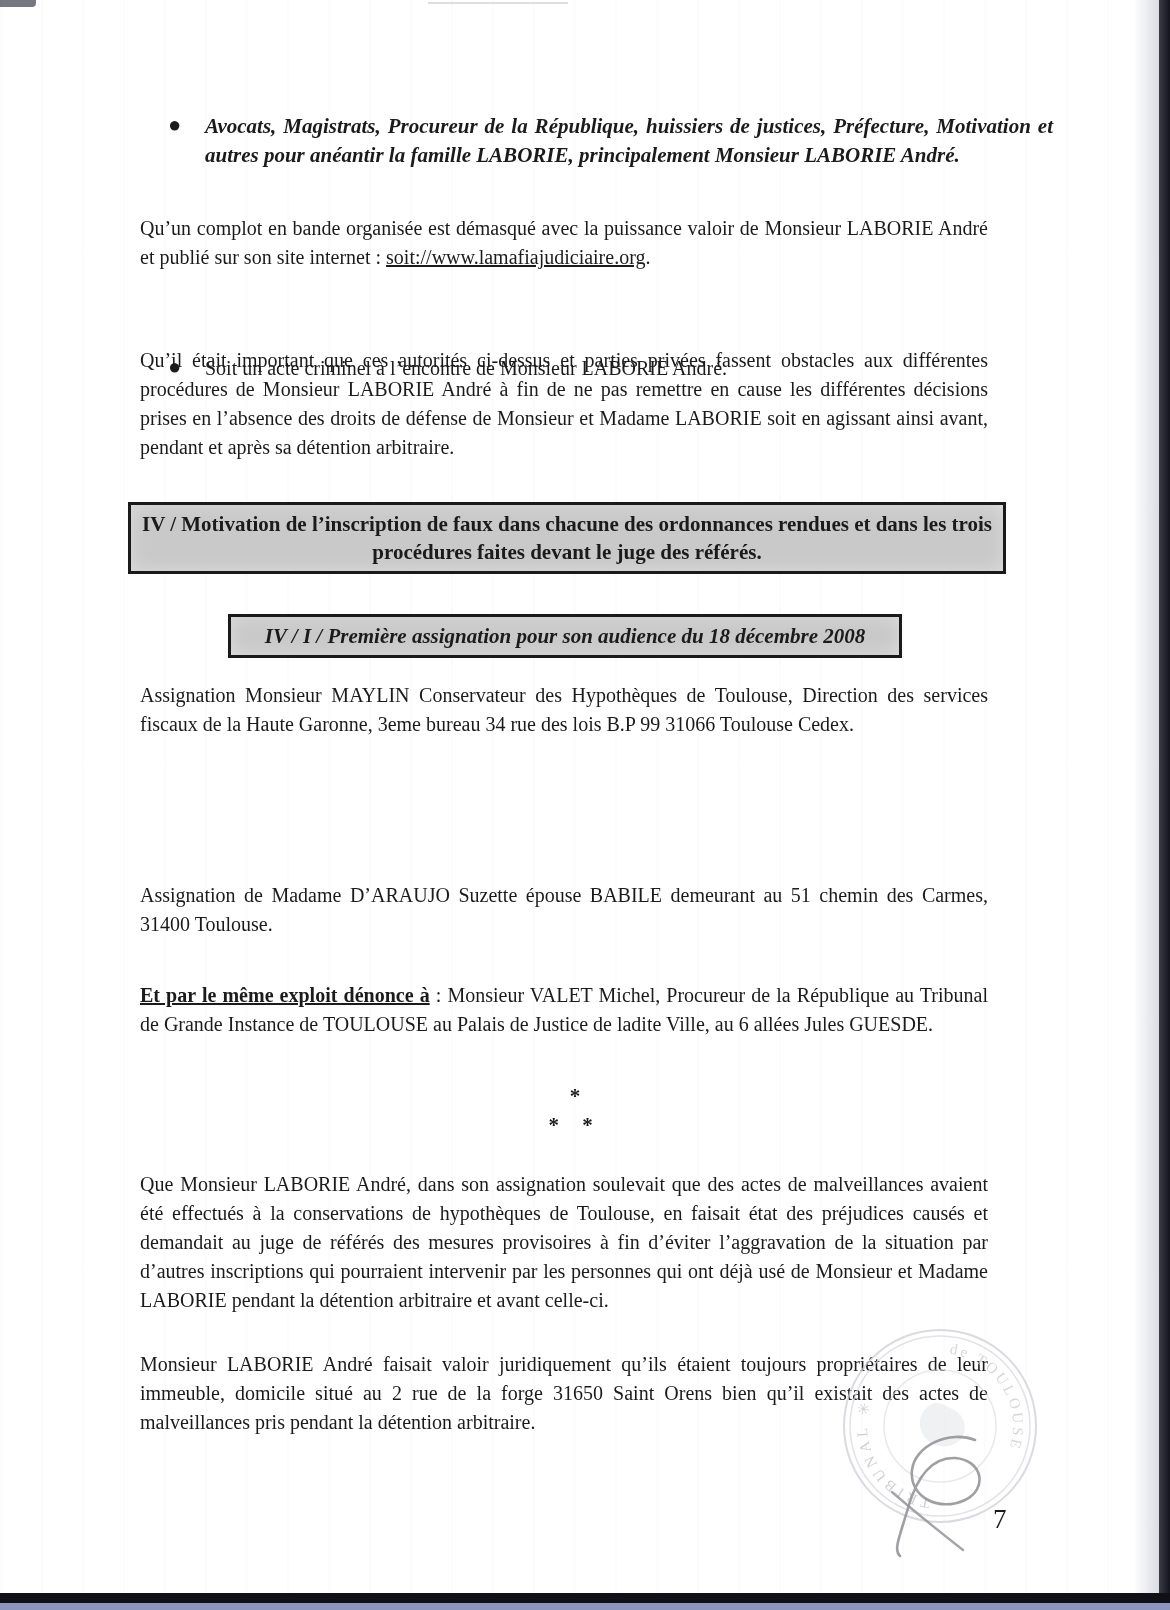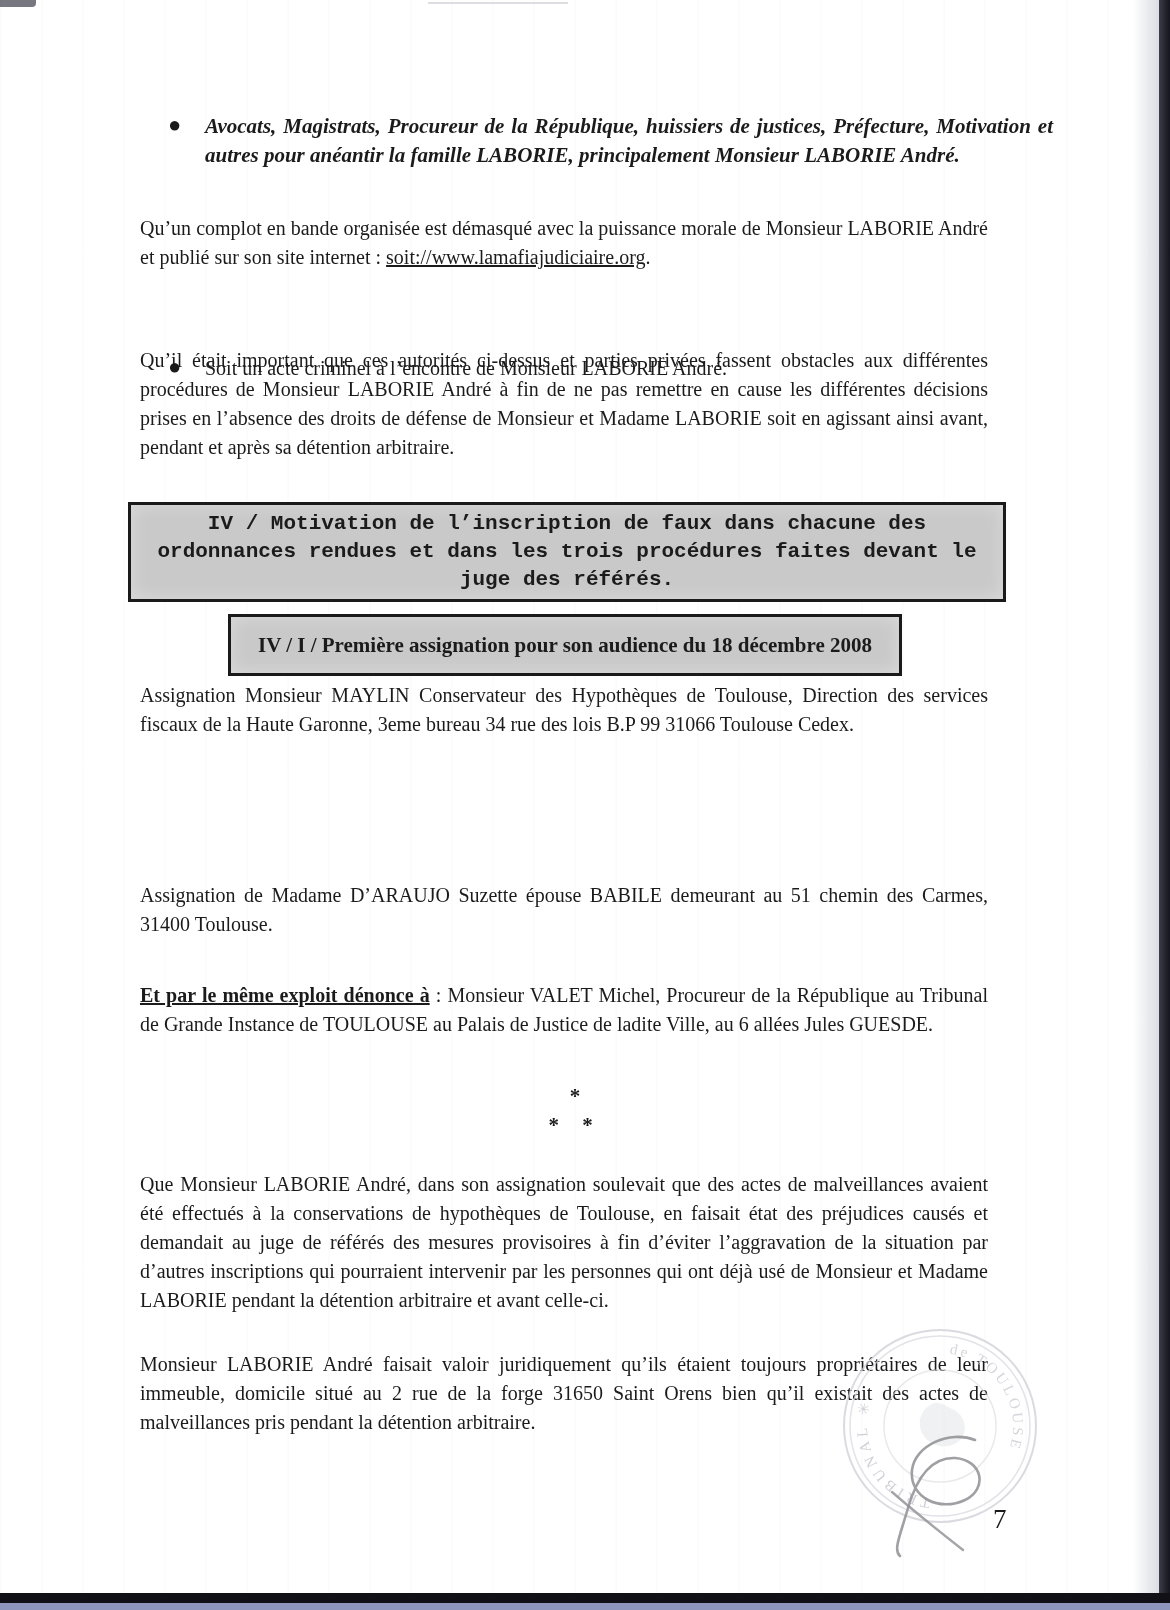--- a/index.html
+++ b/index.html
@@ -26,22 +26,22 @@
   .url{text-decoration:underline;}
   .lead-bold{font-weight:bold;text-decoration:underline;}
   .head-box{
     position:absolute;
     background:#c9c9c9;
     border:3px solid #1a1a1a;
     font-weight:bold;font-size:21px;line-height:28px;
     text-align:center;
     box-shadow:inset 0 0 18px rgba(255,255,255,.35);
   }
-  .head-main{left:128px;top:502px;width:852px;padding:5px 10px;font-family:Liberation Mono, monospace;}
-  .head-sub{left:228px;top:614px;width:652px;padding:14px 8px;white-space:nowrap;}
+  .head-main{left:128px;top:502px;width:852px;padding:5px 10px;}
+  .head-sub{left:228px;top:614px;width:652px;padding:5px 8px;white-space:nowrap;font-style:italic;}
   .stars{position:absolute;left:140px;width:870px;text-align:center;font-size:21px;font-weight:bold;line-height:26px;}
   .page-number{position:absolute;left:993px;top:1504px;font-size:27px;}
   
   .edge-right{position:absolute;top:0;right:0;width:11px;height:100%;
     background:linear-gradient(to right,#3c3c48,#14141e);}
   .edge-right-soft{position:absolute;top:0;right:11px;width:26px;height:100%;
     background:linear-gradient(to right,rgba(190,193,205,0),rgba(190,193,205,.55));}
   .edge-bottom{position:absolute;left:0;bottom:0;width:100%;height:17px;
     background:linear-gradient(to bottom,#101016 0 10px,#8d95bd 10px 17px);}
   .speck-topleft{position:absolute;left:0;top:0;width:36px;height:7px;background:#4a4a56;opacity:.75;border-radius:0 0 4px 0;}
@@ -58,21 +58,21 @@
   <div class="edge-right-soft"></div>
   <div class="edge-right"></div>
   <div class="edge-bottom"></div>
 
   <div class="para bullet-item b-italic" style="top:112px;">
     <span class="bullet-dot">●</span>
     <span>Avocats, Magistrats, Procureur de la République, huissiers de justices, Préfecture, Motivation et autres pour anéantir la famille LABORIE, principalement Monsieur LABORIE André.</span>
   </div>
 
   <div class="para" style="top:214px;">
-    <span>Qu’un complot en bande organisée est démasqué avec la puissance morale de Monsieur LABORIE André et publié sur son site internet : </span><span class="url">soit://www.lamafiajudiciaire.org</span><span>.</span>
+    <span>Qu’un complot en bande organisée est démasqué avec la puissance valoir de Monsieur LABORIE André et publié sur son site internet : </span><span class="url">soit://www.lamafiajudiciaire.org</span><span>.</span>
   </div>
 
   <div class="para bullet-item" style="top:296px;">
     <span class="bullet-dot">●</span>
     <span>Soit un acte criminel à l’encontre de Monsieur LABORIE André.</span>
   </div>
 
   <div class="para" style="top:346px;">Qu’il était important que ces autorités ci-dessus et parties privées fassent obstacles aux différentes procédures de Monsieur LABORIE André à fin de ne pas remettre en cause les différentes décisions prises en l’absence des droits de défense de Monsieur et Madame LABORIE soit en agissant ainsi avant, pendant et après sa détention arbitraire.</div>
 
   <div class="head-box head-main">IV / Motivation de l’inscription de faux dans chacune des ordonnances rendues et dans les trois procédures faites devant le juge des référés.</div>

